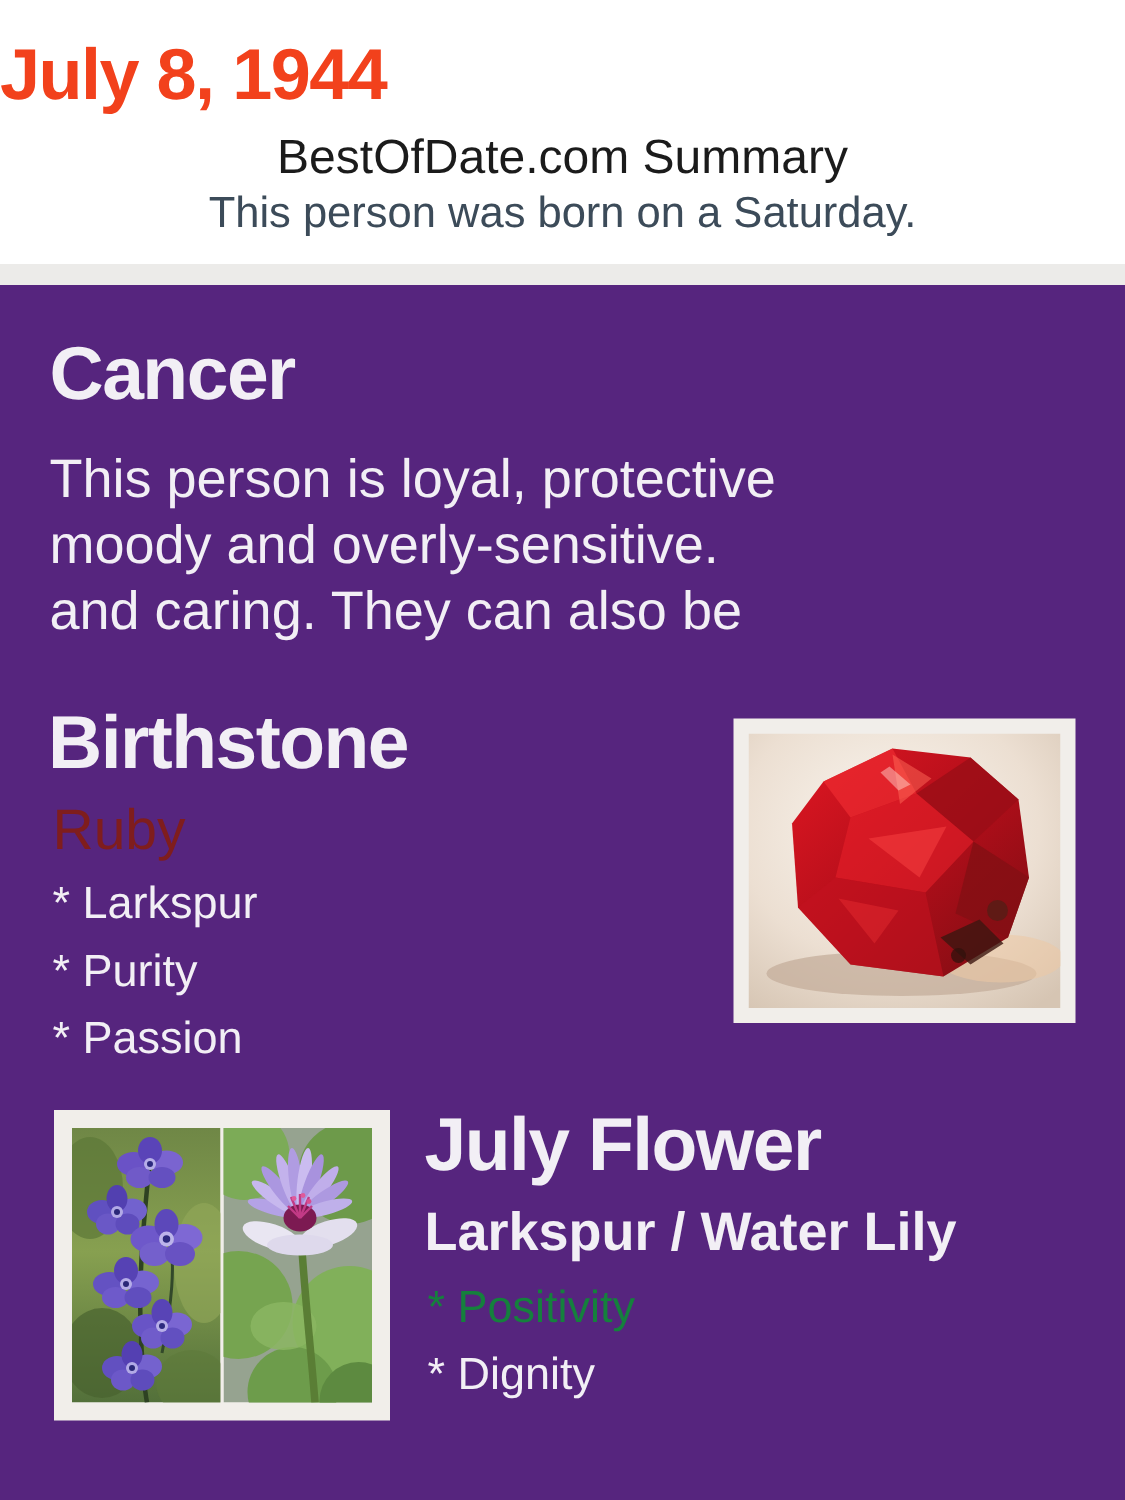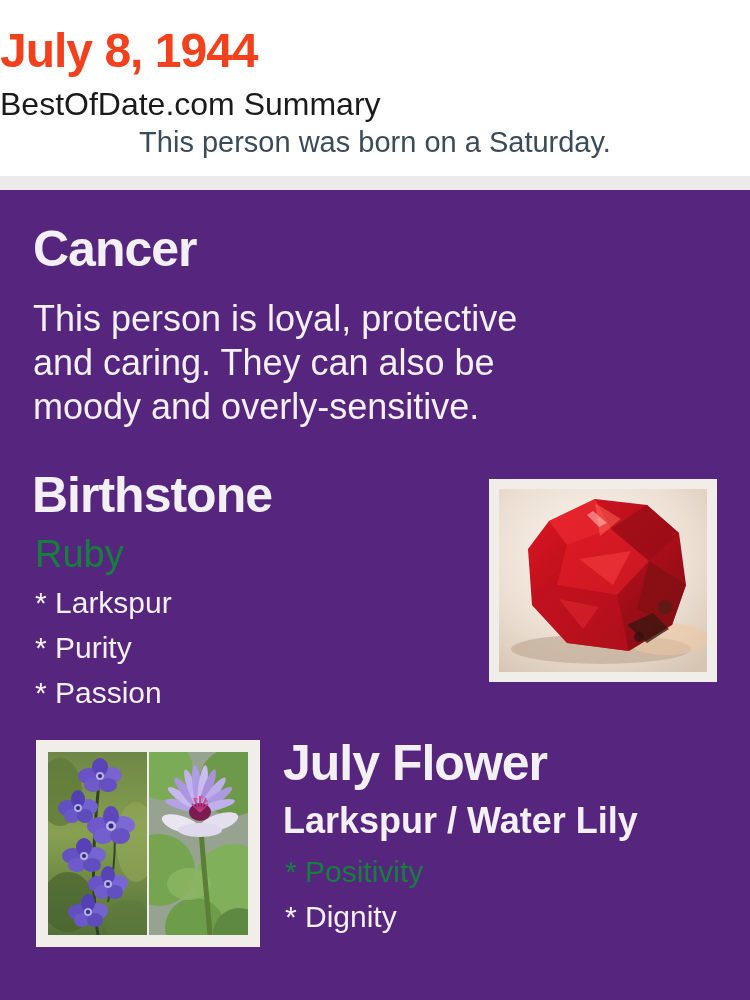--- a/index.html
+++ b/index.html
@@ -6,21 +6,21 @@
   .canvas{
     position:relative;width:750px;height:1000px;overflow:hidden;
     font-family:"Liberation Sans","DejaVu Sans",sans-serif;background:#ffffff;
   }
   
   .hdr-date{
     position:absolute;top:26px;left:0;width:599px;text-align:left;
     font-size:48px;font-weight:700;letter-spacing:-1px;color:#F2411C;line-height:1.05;
   }
   .hdr-site{
-    position:absolute;top:87px;left:0;width:750px;text-align:left;
+    position:absolute;top:87px;left:0;width:750px;text-align:center;
     font-size:32px;font-weight:400;color:#1B1B1B;line-height:1.1;
   }
   .hdr-born{
     position:absolute;top:126px;left:0;width:750px;text-align:center;
     font-size:29px;font-weight:400;color:#3C4B59;line-height:1.15;
   }
   .divider{position:absolute;top:176px;left:0;width:750px;height:14px;background:#ECEBE9;}
   .purple-panel{position:absolute;top:190px;left:0;width:750px;height:810px;background:#56257E;}
 
   
@@ -29,21 +29,21 @@
     font-size:50px;font-weight:700;letter-spacing:-1px;color:#F2EFF5;line-height:1.1;
   }
   .zodiac-desc{position:absolute;top:297px;left:33px;width:660px;color:#F2EFF5;}
   .zodiac-desc div{font-size:36px;font-weight:400;line-height:44px;}
 
   
   .bs-heading{
     position:absolute;top:468px;left:32px;
     font-size:50px;font-weight:700;letter-spacing:-1px;color:#F2EFF5;line-height:1.1;
   }
-  .bs-name{position:absolute;top:534px;left:35px;font-size:38px;font-weight:400;color:#15803d;line-height:1.1;}
+  .bs-name{position:absolute;top:534px;left:35px;font-size:38px;font-weight:400;color:#7f1d1d;line-height:1.1;}
   .bs-trait-0{position:absolute;top:586px;left:35px;font-size:30px;color:#F2EFF5;}
   .bs-trait-1{position:absolute;top:631px;left:35px;font-size:30px;color:#F2EFF5;}
   .bs-trait-2{position:absolute;top:676px;left:35px;font-size:30px;color:#F2EFF5;}
   .ruby-frame{
     position:absolute;top:479px;left:489px;width:208px;height:183px;
     background:#F1EEEA;padding:10px;margin:0;
   }
   .ruby-frame svg{display:block;}
 
   
@@ -68,22 +68,22 @@
   <div class="hdr-date">July 8, 1944</div>
   <div class="hdr-site">BestOfDate.com Summary</div>
   <div class="hdr-born">This person was born on a Saturday.</div>
   <div class="divider"></div>
 
   <div class="purple-panel"></div>
 
   <div class="zodiac-sign">Cancer</div>
   <div class="zodiac-desc">
     <div>This person is loyal, protective</div>
+    <div>moody and overly-sensitive.</div>
     <div>and caring. They can also be</div>
-    <div>moody and overly-sensitive.</div>
   </div>
 
   <div class="bs-heading">Birthstone</div>
   <div class="bs-name">Ruby</div>
   <div class="bs-trait-0">* Larkspur</div>
   <div class="bs-trait-1">* Purity</div>
   <div class="bs-trait-2">* Passion</div>
 
   <figure class="ruby-frame">
     <svg width="208" height="183" viewBox="0 0 208 183">

